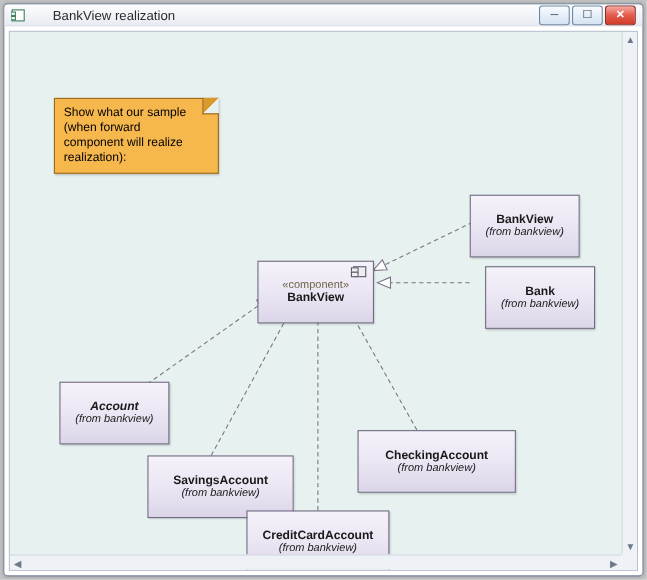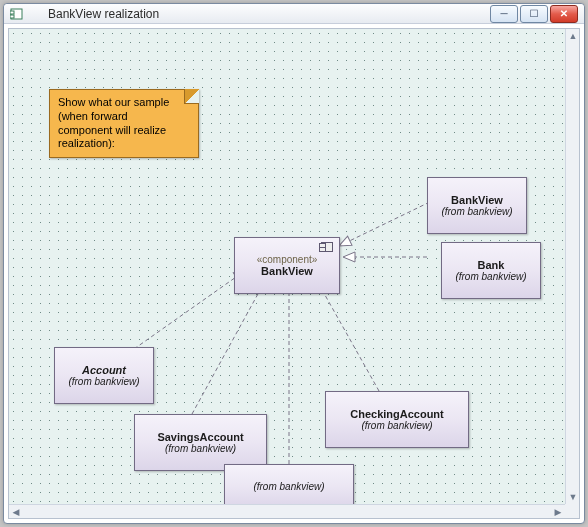--- a/index.html
+++ b/index.html
@@ -141,20 +141,21 @@
         <span class="bname">SavingsAccount</span>
         <span class="from">(from bankview)</span>
       </div>
 
       <div class="box" style="left:316px; top:362px; width:144px">
         <span class="bname">CheckingAccount</span>
         <span class="from">(from bankview)</span>
       </div>
 
       <div class="box" style="left:215px; top:435px; width:130px">
+        <span class="bname">CreditCardAccount</span>
         <span class="from">(from bankview)</span>
       </div>
     </div>
 
     <div class="vscroll">
       <div class="arrow up">▲</div>
       <div class="arrow down">▼</div>
     </div>
     <div class="hscroll">
       <div class="arrow left">◀</div>

